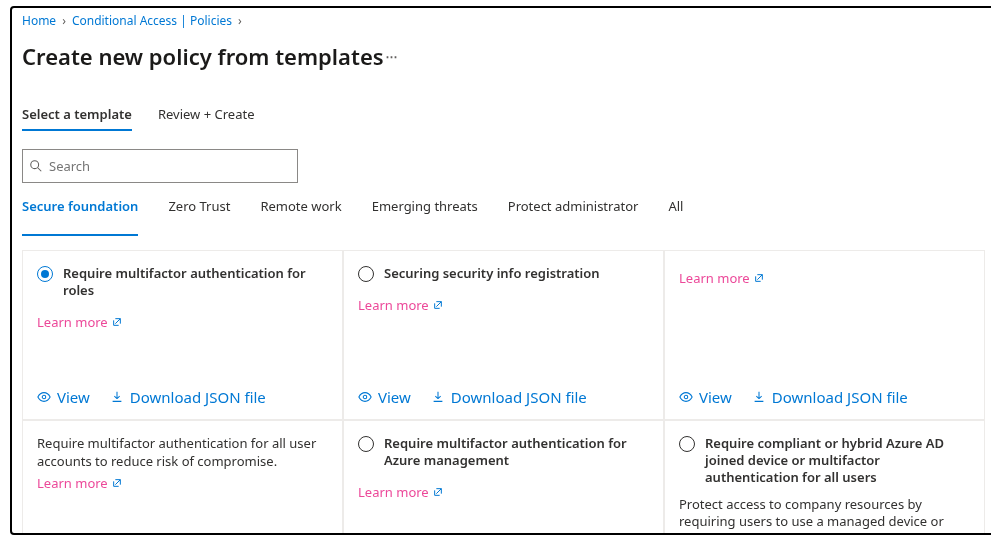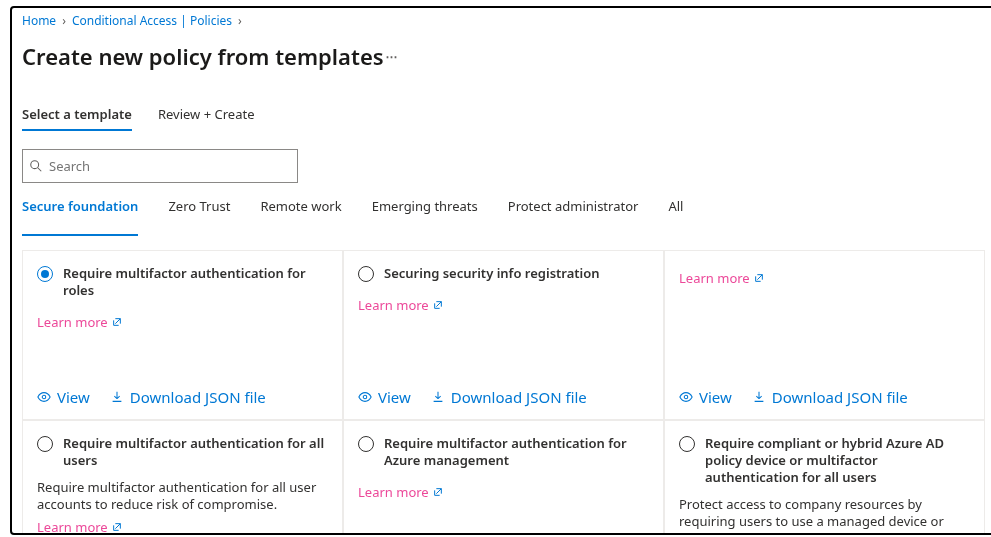--- a/index.html
+++ b/index.html
@@ -153,24 +153,20 @@
       <span class="actbtn">
             <svg width="14" height="14" viewBox="0 0 16 16">
               <path d="M8 2v8m0 0L5 7m3 3l3-3M3 13h10" fill="none" stroke="#0078d4" stroke-width="1.2"></path>
             </svg>
             <span>Download JSON file</span>
           </span>
     </div>
   </div>
 
   <div class="card row2">
-    <div class="head">
-      <div class="radio"></div>
-      <div class="title">Require multifactor authentication for all users</div>
-    </div>
     <div class="desc">Require multifactor authentication for all user accounts to reduce risk of compromise.</div>
     <a class="learn">
           <span>Learn more</span>
           <svg width="10" height="10" viewBox="0 0 12 12">
             <path d="M4 2h6v6M10 2L4 8M2 4v6h6" fill="none" stroke="#0078d4" stroke-width="1.2"></path>
           </svg>
         </a>
   </div>
 
   <div class="card row2">
@@ -182,21 +178,21 @@
           <span>Learn more</span>
           <svg width="10" height="10" viewBox="0 0 12 12">
             <path d="M4 2h6v6M10 2L4 8M2 4v6h6" fill="none" stroke="#0078d4" stroke-width="1.2"></path>
           </svg>
         </a>
   </div>
 
   <div class="card row2">
     <div class="head">
       <div class="radio"></div>
-      <div class="title">Require compliant or hybrid Azure AD policy device or multifactor authentication for all users</div>
+      <div class="title">Require compliant or hybrid Azure AD joined device or multifactor authentication for all users</div>
     </div>
     <div class="desc">Protect access to company resources by requiring users to use a managed device or perform multifactor authentication.</div>
 
   </div>
 
 </div>
 
 </div>
 
 </body></html>

